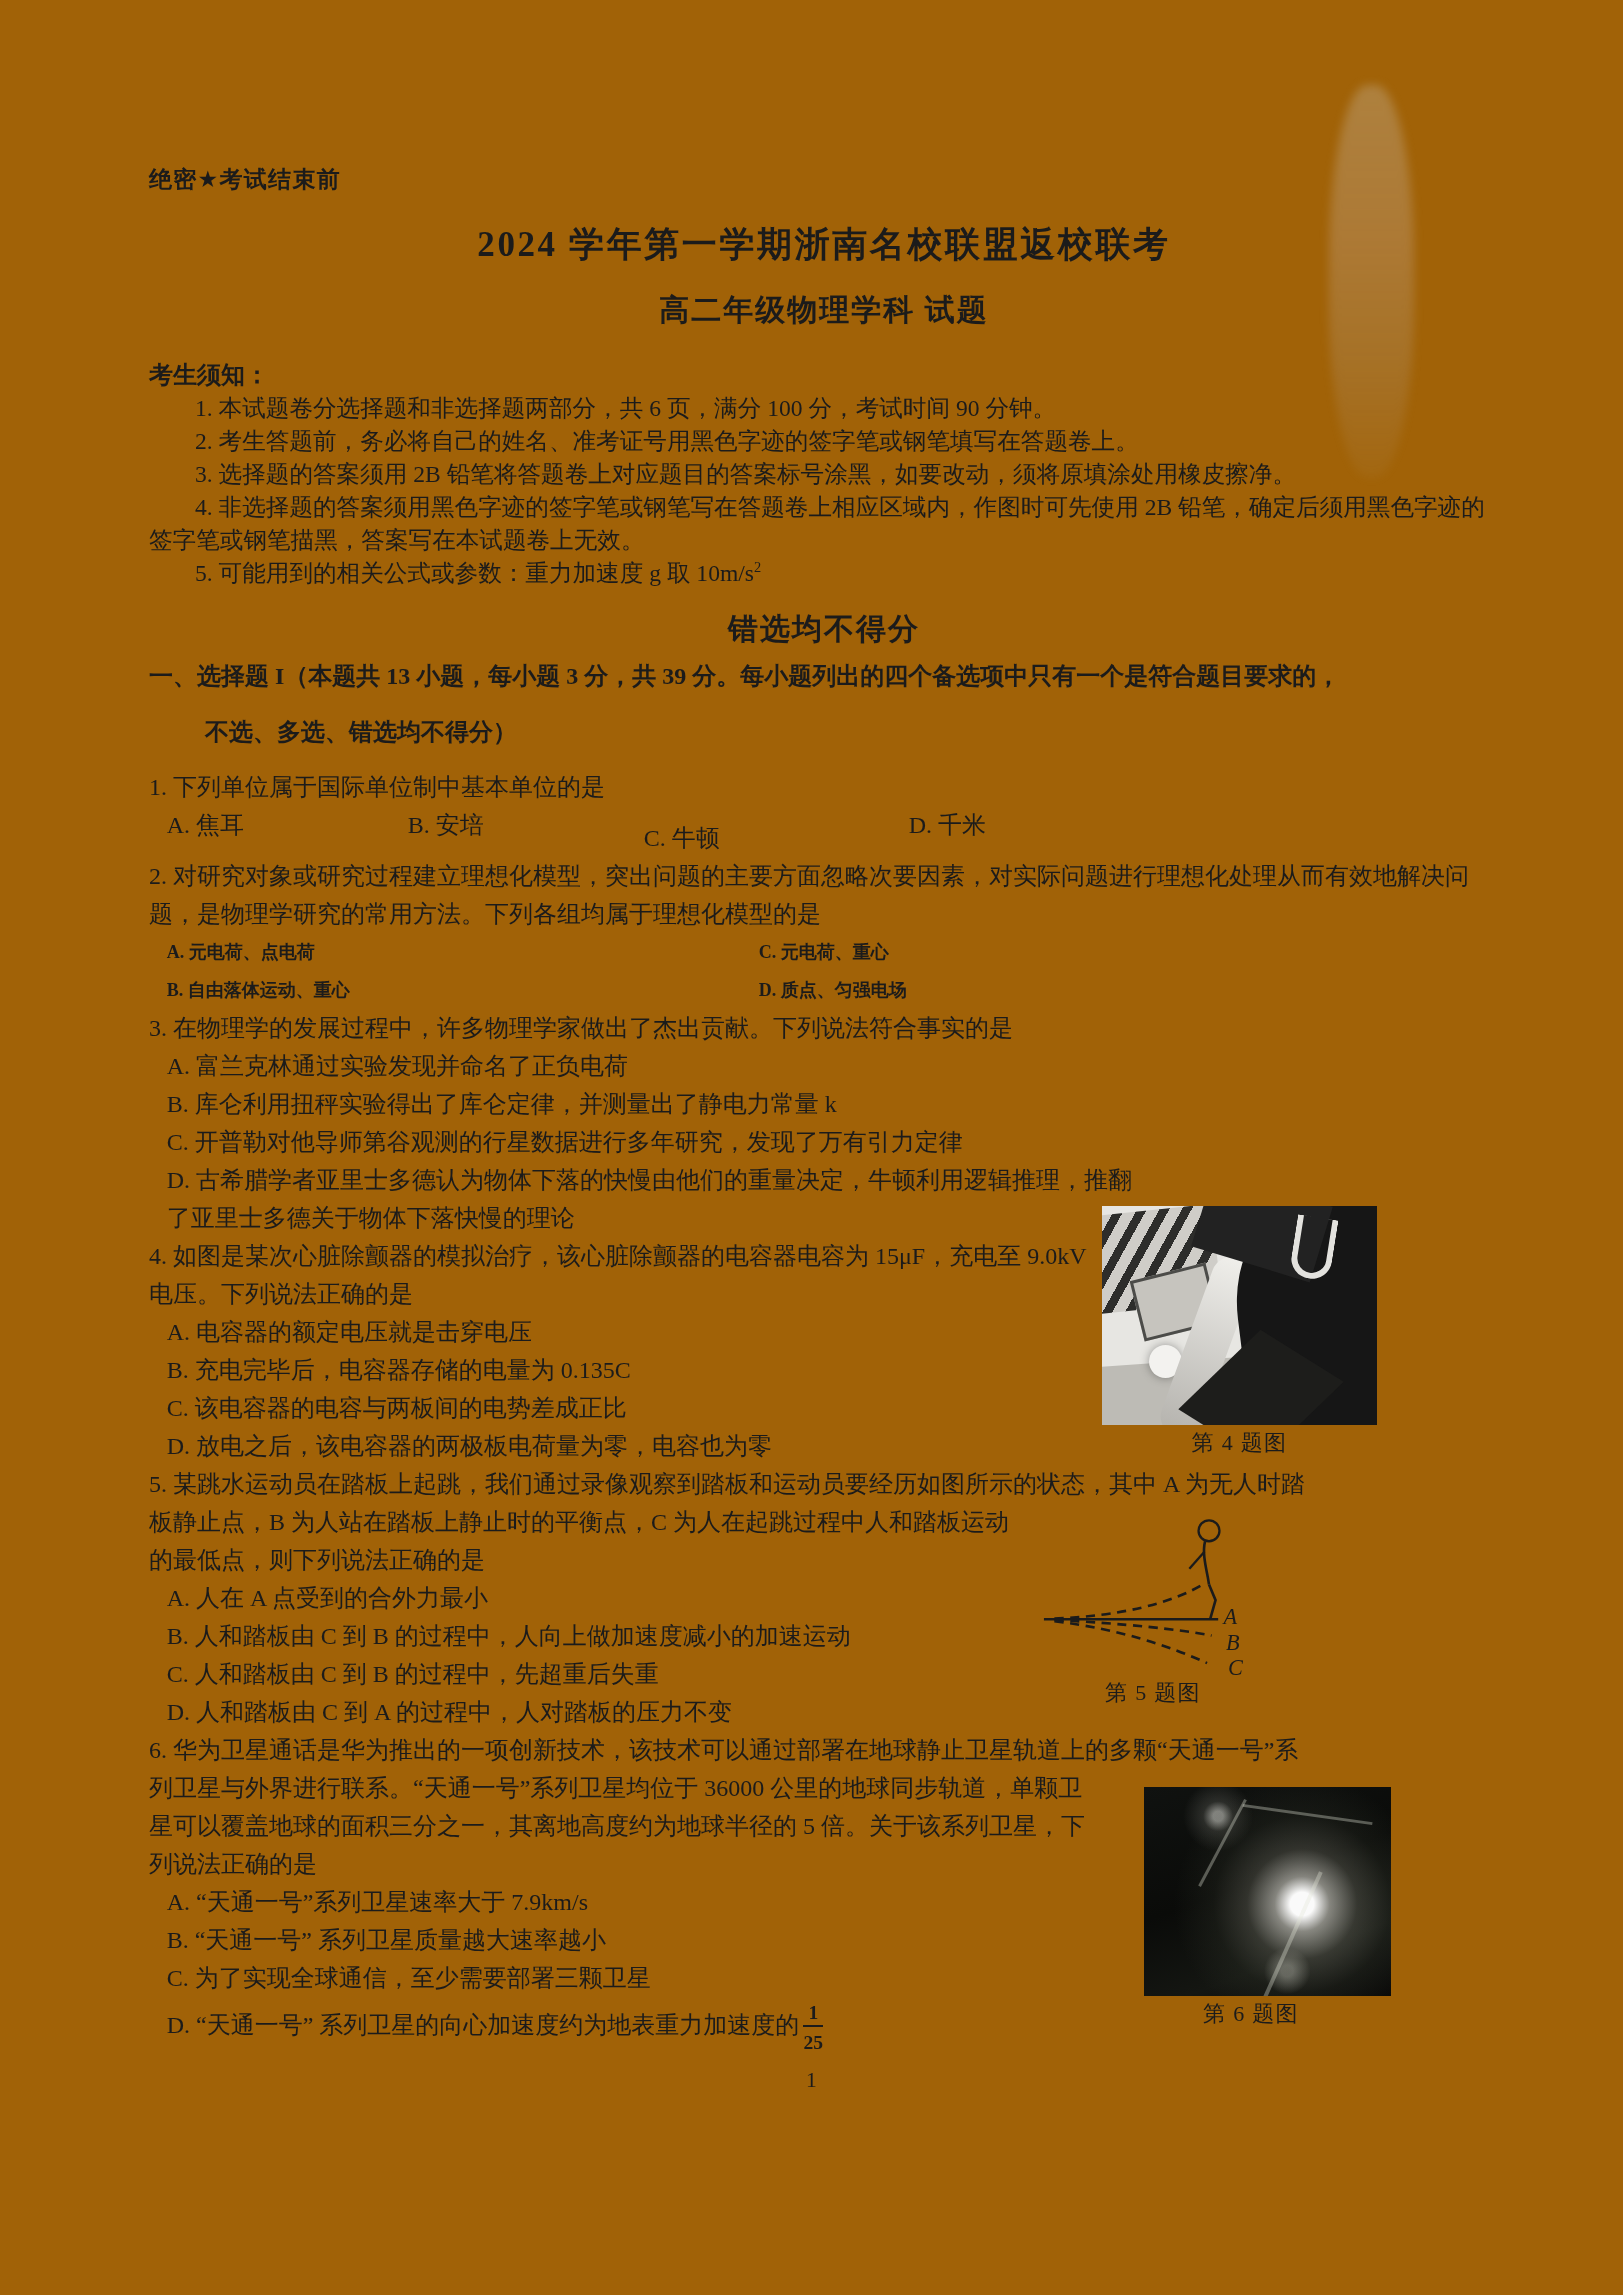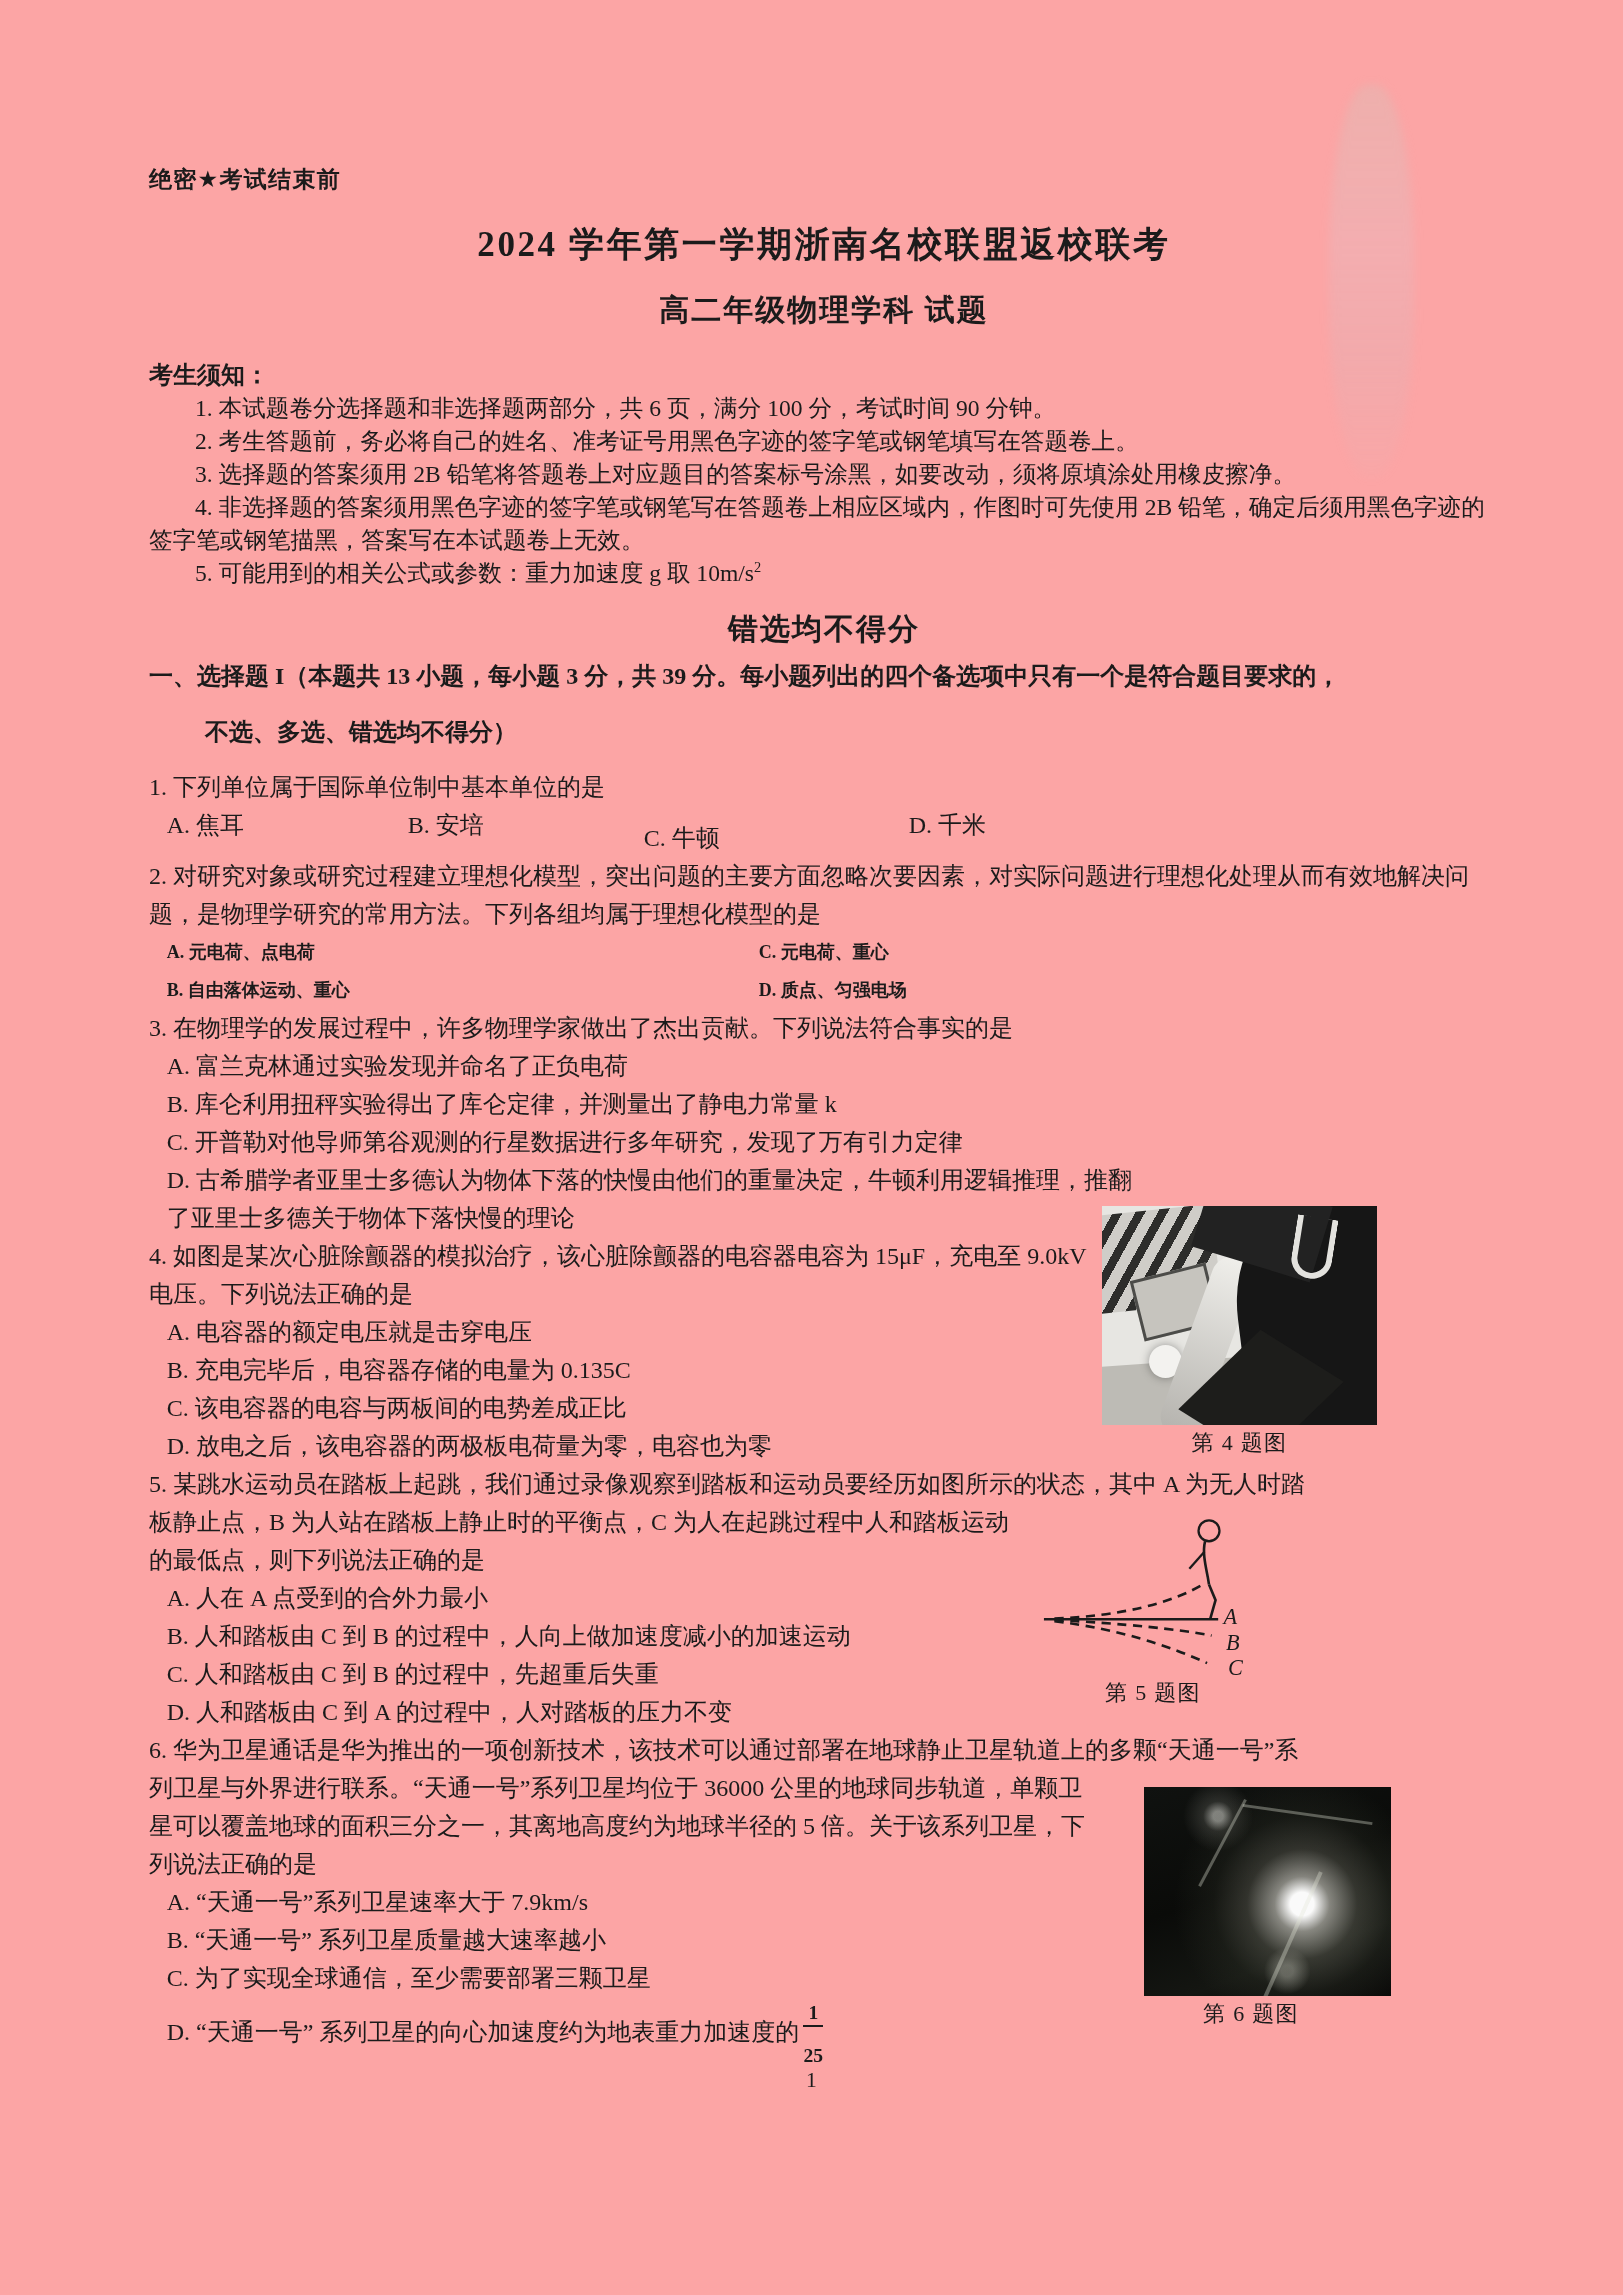--- a/index.html
+++ b/index.html
@@ -1,20 +1,20 @@
 <!DOCTYPE html>
 <html style="font-size:10.5px"><head>
 <meta charset="utf-8">
 <style>
   html,body { margin:0; padding:0; background:#9a9a9a; }
   .page {
     position:relative;
     width:1623px; height:2295px;
     margin:0 auto;
-    background:#fca5a5;
+    background:#a16207;
     overflow:hidden;
     color:#1b1b1b;
     font-family:"Liberation Serif","DejaVu Serif",serif;
   }
   
   .smudge {
     position:absolute; left:1329px; top:85px; width:85px; height:393px;
     background:linear-gradient(to bottom,
       rgba(205,200,190,0.30), rgba(215,205,215,0.22) 40%,
       rgba(195,195,205,0.16) 70%, rgba(200,200,200,0.05));
@@ -227,21 +227,21 @@
           <i class="p6-s3"></i>
         </div>
         <figcaption>第 6 题图</figcaption>
       </figure>
       <p>6. 华为卫星通话是华为推出的一项创新技术，该技术可以通过部署在地球静止卫星轨道上的多颗“天通一号”系</p>
       <p class="q6-rest">列卫星与外界进行联系。“天通一号”系列卫星均位于 36000 公里的地球同步轨道，单颗卫星可以覆盖地球的面积三分之一，其离地高度约为地球半径的 5 倍。关于该系列卫星，下列说法正确的是</p>
       <p class="opt">A. “天通一号”系列卫星速率大于 7.9km/s</p>
       <p class="opt">B. “天通一号” 系列卫星质量越大速率越小</p>
       <p class="opt">C. 为了实现全球通信，至少需要部署三颗卫星</p>
       <p class="opt" style="margin-top:6.5px;">
-        <span>D. “天通一号” 系列卫星的向心加速度约为地表重力加速度的</span><span style="display:inline-block;vertical-align:middle;text-align:center;line-height:1;font-weight:bold;font-size:19.6px;margin-left:3.9px;"><span style="display:block;border-bottom:2px solid #1b1b1b;padding:0 5.2px 2.6px;">1</span><span style="display:block;padding-top:19px;">25</span></span>
+        <span>D. “天通一号” 系列卫星的向心加速度约为地表重力加速度的</span><span style="display:inline-block;vertical-align:middle;text-align:center;line-height:1;font-weight:bold;font-size:19.6px;margin-left:3.9px;"><span style="display:block;border-bottom:2px solid #1b1b1b;padding:0 5.2px 2.6px;">1</span><span style="display:block;padding-top:6px;">25</span></span>
       </p>
     </div>
 
   </div>
 
   <div class="pageno">1</div>
 </div>
 
 
 </body></html>

